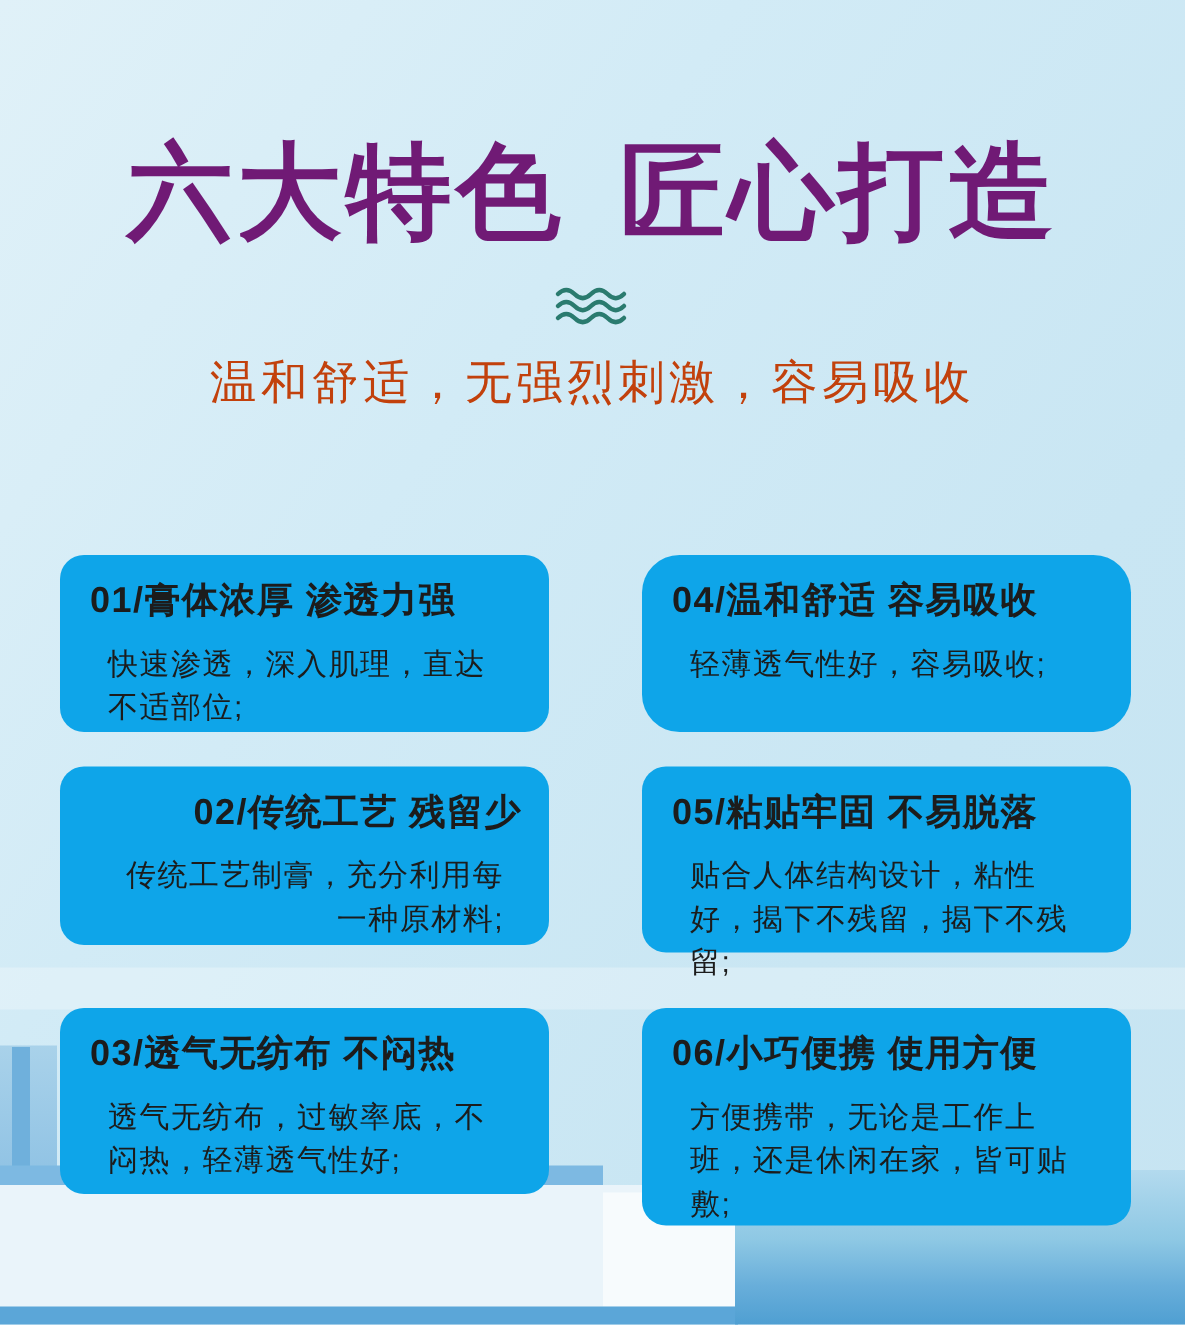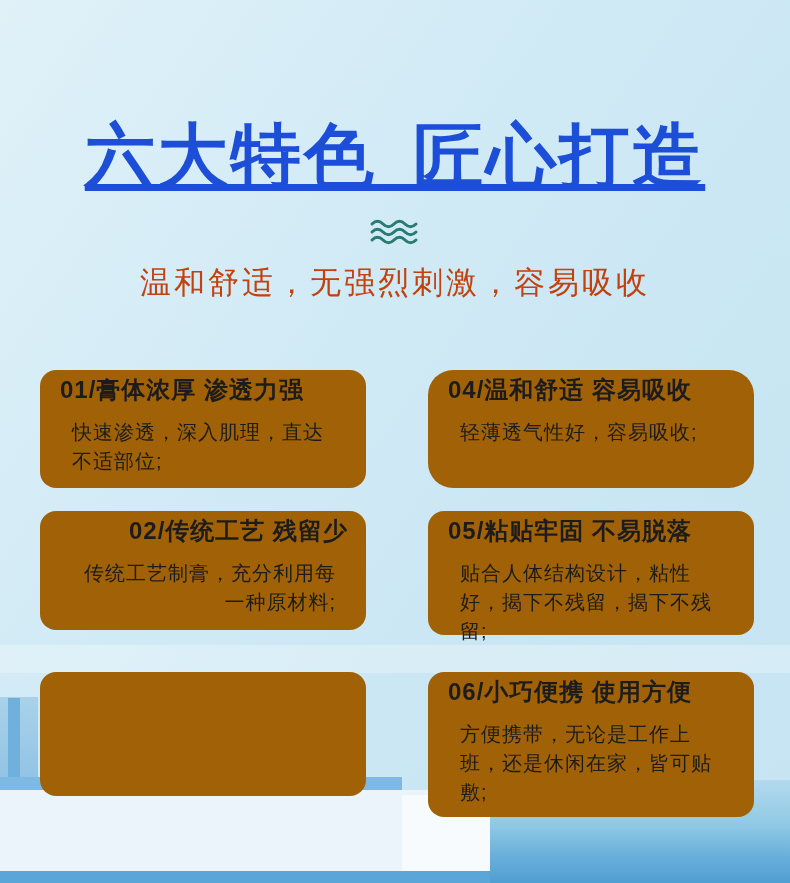--- a/index.html
+++ b/index.html
@@ -5,37 +5,36 @@
   html,body{margin:0;padding:0;}
   body{
     width:790px;height:883px;position:relative;overflow:hidden;
     font-family:"Liberation Sans","DejaVu Sans",sans-serif;
     background:linear-gradient(125deg,#e0f1f8 0%,#d2ebf6 35%,#c9e6f3 70%,#c6e4f2 100%);
   }
   .layer{position:absolute;}
   
   .header{position:absolute;top:0;left:0;width:790px;text-align:center;z-index:3;}
   .main-title{
-    margin:0;padding-top:120px;
+    margin:0;padding-top:92px;
     font-size:70px;line-height:1.05;font-weight:700;
     letter-spacing:3px;word-spacing:14px;
-    color:#1d4ed8;
-    text-decoration:underline;
+    color:#701a75;
   }
   .wave-wrap{margin-top:24px;height:30px;}
   .subtitle{
     margin:0;margin-top:14px;
     font-size:31px;font-weight:400;letter-spacing:3px;
     color:#c2410c;
   }
   
   .card{
     position:absolute;width:326px;box-sizing:border-box;
-    background:#a16207;border-radius:16px;
-    padding:2px 18px 10px 20px;z-index:2;
+    background:#0ea5e9;border-radius:16px;
+    padding:13px 18px 10px 20px;z-index:2;
     color:#1c1c1c;
   }
   .card h3{margin:2px 0 5px 0;font-size:24px;line-height:32px;font-weight:700;letter-spacing:1px;}
   .card p{margin:12px;font-size:20px;line-height:29px;letter-spacing:1px;}
   .card.c1{left:40px; top:370px;height:118px;}
   .card.c4{left:428px;top:370px;height:118px;border-radius:25px;}
   .card.c2{left:40px; top:511px;height:119px;text-align:right;}
   .card.c5{left:428px;top:511px;height:124px;}
   .card.c3{left:40px; top:672px;height:124px;}
   .card.c6{left:428px;top:672px;height:145px;}
@@ -87,17 +86,19 @@
 </div>
 <div class="card c2">
   <h3>02/传统工艺 残留少</h3>
   <p>传统工艺制膏，充分利用每一种原材料;</p>
 </div>
 <div class="card c5">
   <h3>05/粘贴牢固 不易脱落</h3>
   <p>贴合人体结构设计，粘性好，揭下不残留，揭下不残留;</p>
 </div>
 <div class="card c3">
+  <h3>03/透气无纺布 不闷热</h3>
+  <p>透气无纺布，过敏率底，不闷热，轻薄透气性好;</p>
 </div>
 <div class="card c6">
   <h3>06/小巧便携 使用方便</h3>
   <p>方便携带，无论是工作上班，还是休闲在家，皆可贴敷;</p>
 </div>
 
 </body></html>

